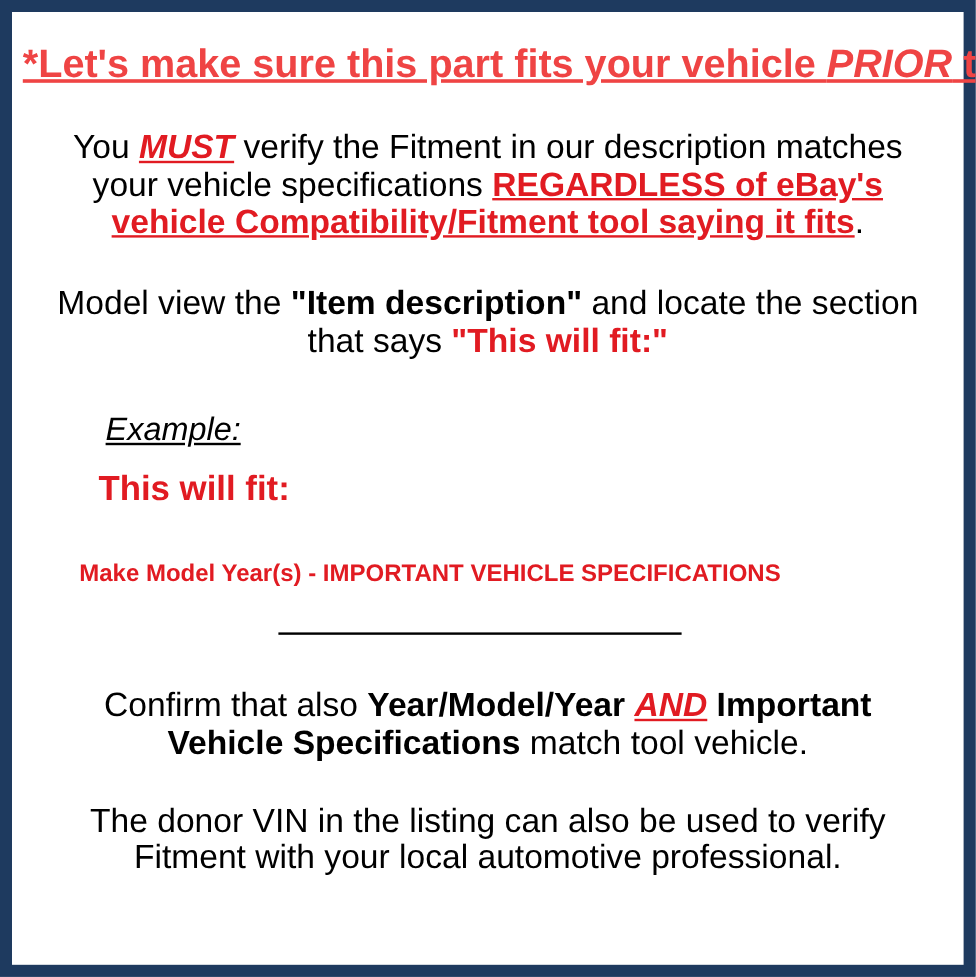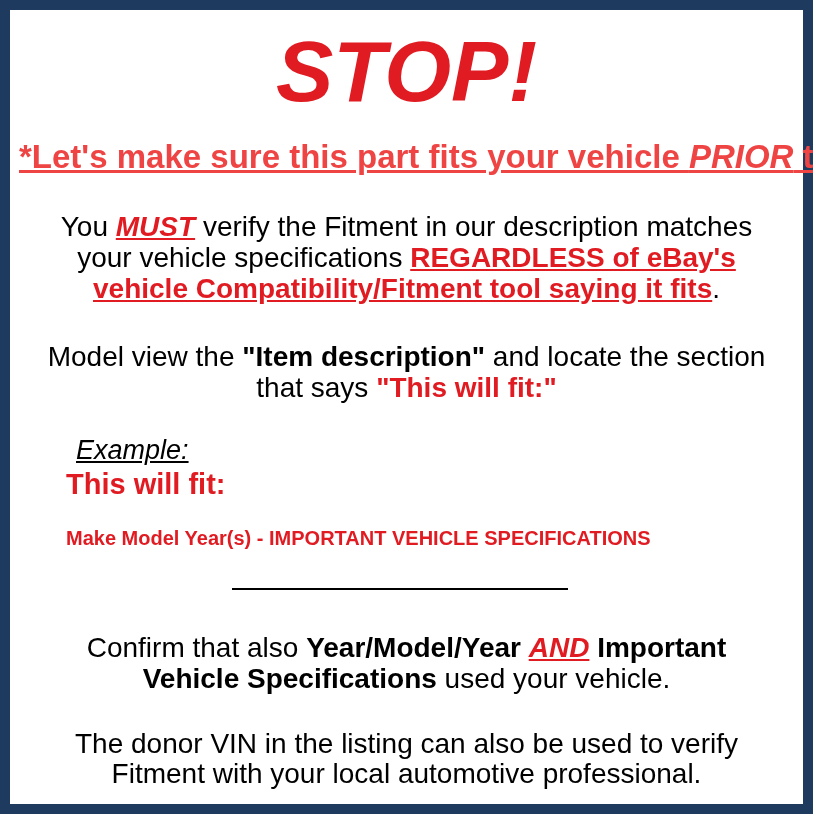--- a/index.html
+++ b/index.html
@@ -104,30 +104,30 @@
     text-align: left;
     padding-left: 47px;
     padding-top: 32px;
   }
   .example-label {
     font-size: 27px;
     font-style: italic;
     text-decoration: underline;
     color: #000000;
     line-height: 1.1;
-    margin: 0;
+    margin: 12px;
     padding-left: 10px;
     display: block;
   }
   .fit-label {
     font-size: 29px;
     font-weight: bold;
     color: #e11b22;
     line-height: 1.12;
-    margin: 0;
+    margin: 16px;
     padding-top: 2px;
     display: block;
   }
   .spec-line {
     font-size: 20px;
     font-weight: bold;
     color: #e11b22;
     line-height: 1.1;
     margin: 0;
     padding-top: 27px;
@@ -145,36 +145,35 @@
     margin-left: -14px;
     vertical-align: middle;
   }
 </style>
 </head>
 <body>
 
 <div class="notice-frame">
   <div class="notice-inner">
 
-    <div class="stop-heading">STOP!</div>
 
     <div class="subtitle-line"><span class="u"><span>*Let's make sure this part fits your vehicle </span><i>PRIOR</i><span> to purchasing*</span></span></div>
 
     <div class="para p-must"><span>You </span><span class="red b i u">MUST</span><span> verify the Fitment in our description matches your vehicle specifications </span><span class="red b u">REGARDLESS of eBay's vehicle Compatibility/Fitment tool saying it fits</span><span>.</span></div>
 
     <div class="para p-please"><span>Model view the </span><span class="b">"Item description"</span><span> and locate the section that says </span><span class="red b">"This will fit:"</span></div>
 
     <div class="example-block">
       <span class="example-label">Example:</span>
       <span class="fit-label">This will fit:</span>
       <span class="spec-line">Make Model Year(s) - IMPORTANT VEHICLE SPECIFICATIONS</span>
     </div>
 
     <div class="divider-wrap">
       <span class="divider"></span>
     </div>
 
-    <div class="para p-confirm"><span>Confirm that also </span><span class="b">Year/Model/Year</span><span> </span><span class="red b i u">AND</span><span> </span><span class="b">Important Vehicle Specifications</span><span> used your vehicle.</span></div>
+    <div class="para p-confirm"><span>Confirm that also </span><span class="b">Year/Model/Year</span><span> </span><span class="red b i u">AND</span><span> </span><span class="b">Important Vehicle Specifications</span><span> match tool vehicle.</span></div>
 
     <div class="para p-vin">The donor VIN in the listing can also be used to verify Fitment with your local automotive professional.</div>
 
   </div>
 </div>
 
 </body></html>

